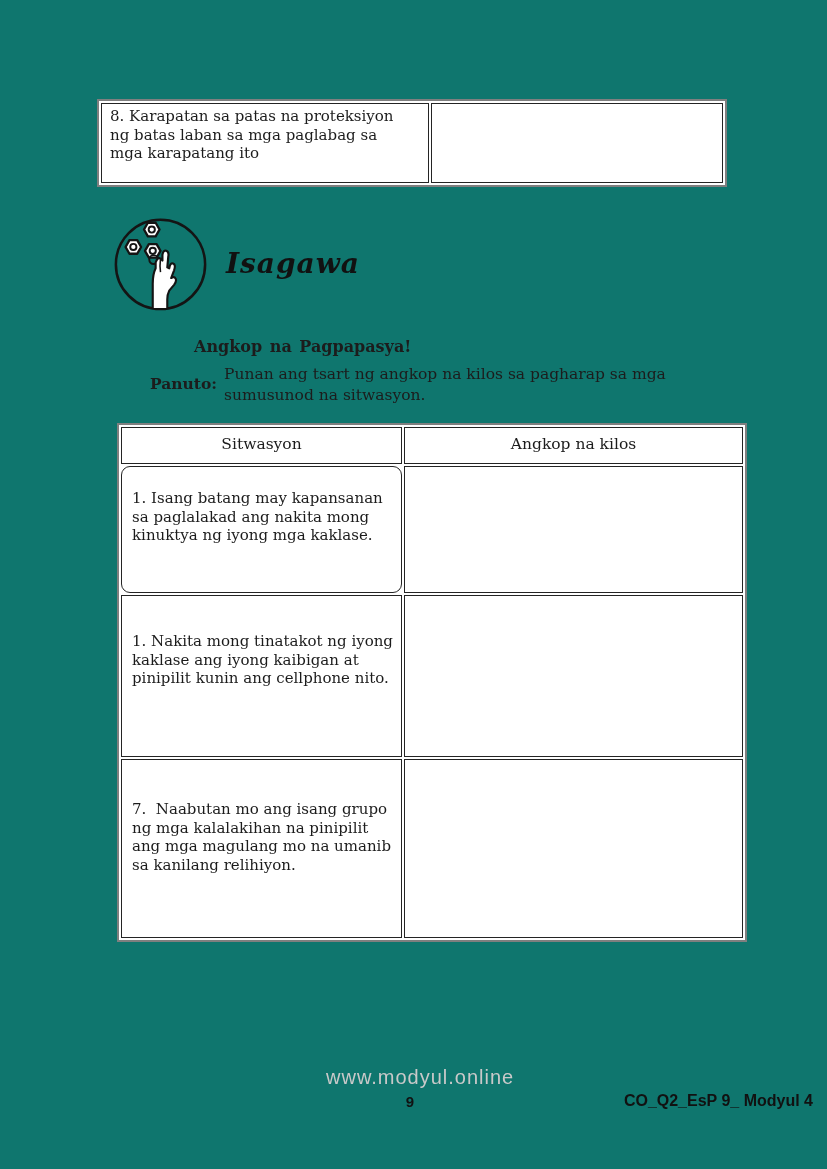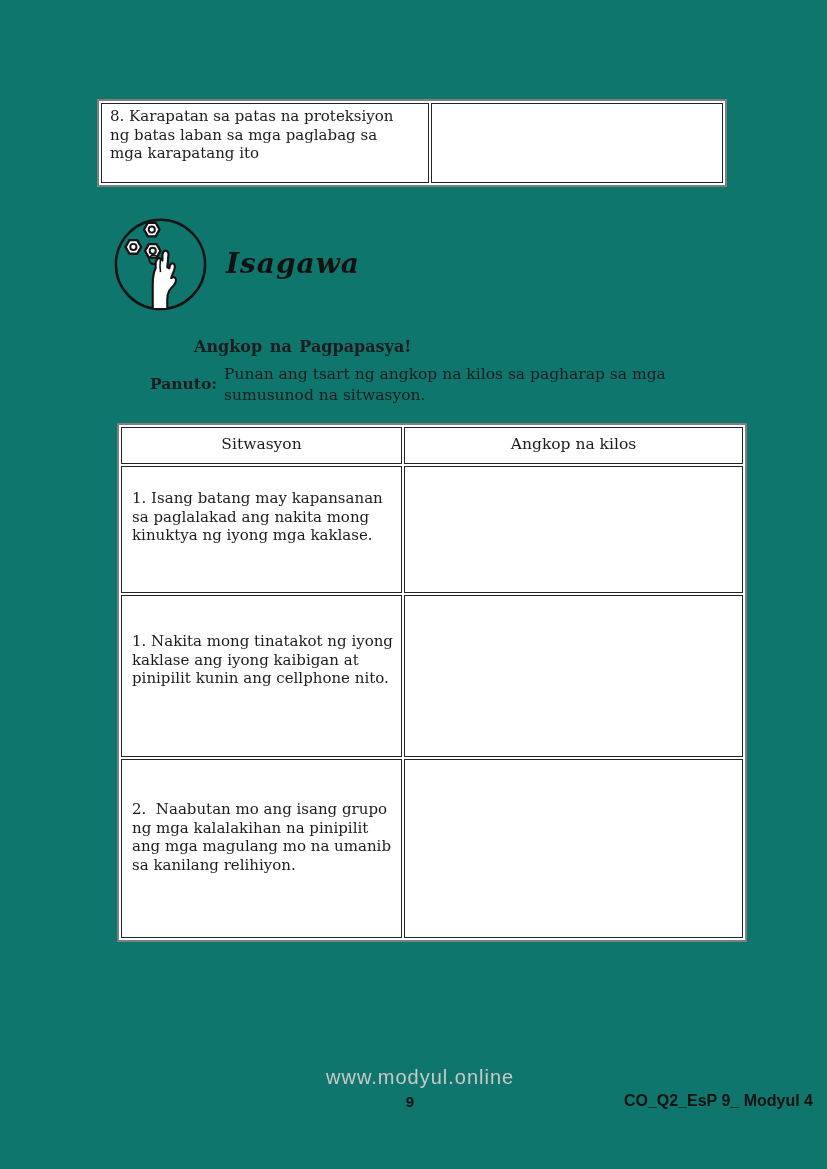--- a/index.html
+++ b/index.html
@@ -22,21 +22,21 @@
   .top-table td { height:72px; padding:3px 8px; font-size:15px; line-height:1.24; }
 
   .main-table { left:97px; top:423px; width:630px;margin-left:20px; }
   .main-table th {
     font-weight:normal; font-size:15.5px; text-align:center;
     padding:7px 4px 0 4px; height:28px; vertical-align:top;
   }
   .main-table col.c-sit { width:281px; }
   .main-table td { font-size:15px; line-height:1.24; padding:4px 6px 4px 10px; }
   .main-table td.situation { }
-  tr.row1 td.situation { padding-top:22px; height:99px; }
+  tr.row1 td.situation { padding-top:22px; height:99px;border-radius:9px; }
   tr.row2 td.situation { padding-top:36px; height:120px; }
   tr.row3 td.situation { padding-top:40px; height:133px; }
   .prewrap { white-space:pre-wrap; }
 
   .icon-wrap { position:absolute; left:112px; top:213px; width:97px; height:99px; }
   .icon-wrap svg { width:100%; height:100%; }
 
   .section-title {
     position:absolute; left:226px; top:247px;
     font-family:"DejaVu Serif", serif; font-weight:bold; font-style:italic;
@@ -127,21 +127,21 @@
 kinuktya ng iyong mga kaklase.</td>
       <td></td>
     </tr>
     <tr class="row2">
       <td class="situation prewrap">1. Nakita mong tinatakot ng iyong
 kaklase ang iyong kaibigan at
 pinipilit kunin ang cellphone nito.</td>
       <td></td>
     </tr>
     <tr class="row3">
-      <td class="situation prewrap">2.  Naabutan mo ang isang grupo
+      <td class="situation prewrap">7.  Naabutan mo ang isang grupo
 ng mga kalalakihan na pinipilit
 ang mga magulang mo na umanib
 sa kanilang relihiyon.</td>
       <td></td>
     </tr>
   </tbody>
     </table>
 
   <div class="page-number">9</div>
   <div class="footer-code">CO_Q2_EsP 9_ Modyul 4</div>

